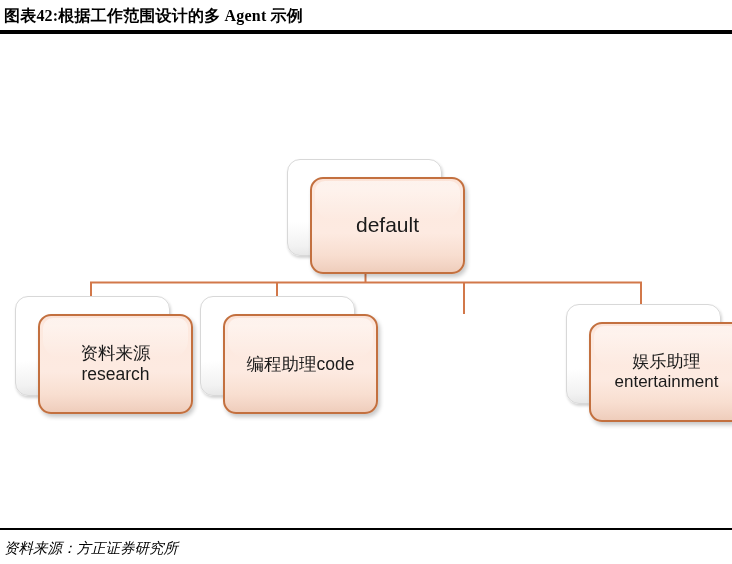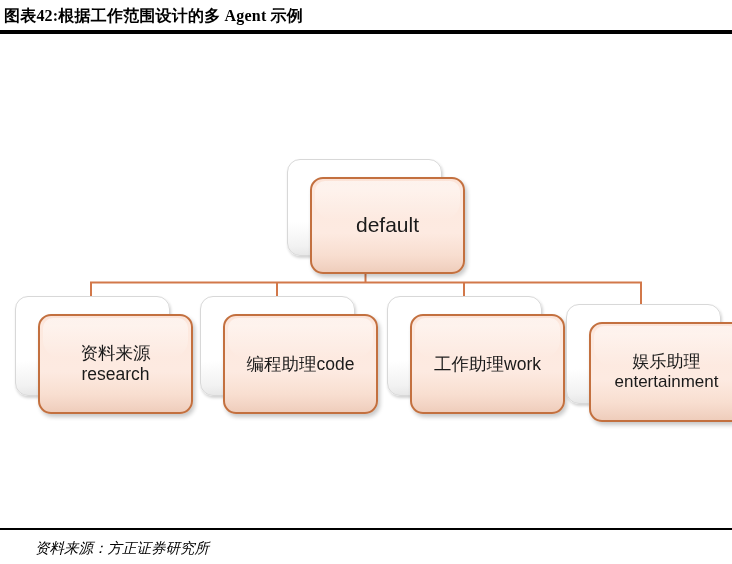--- a/index.html
+++ b/index.html
@@ -49,21 +49,20 @@
   }
   #source-text {
     position: absolute;
     left: 4px;
     top: 538px;
     font-family: "Liberation Serif", "DejaVu Serif", serif;
     font-style: italic;
     font-size: 14.5px;
     white-space: nowrap;
     line-height: 20px;
-    margin-left: 31px;
   }
 
   
   #diagram {
     position: absolute;
     left: 12px;
     top: 34px;
     width: 732px;
     height: 494px;
   }
@@ -186,26 +185,20 @@
     </div>
   </div>
 
   <div class="node child" id="node-code">
     <div class="card-back"></div>
     <div class="card-front">
       <span class="node-label">编程助理code</span>
     </div>
   </div>
 
-  <div class="node child" id="node-work">
-    <div class="card-back"></div>
-    <div class="card-front">
-      <span class="node-label">工作助理work</span>
-    </div>
-  </div>
 
   <div class="node child" id="node-entertainment">
     <div class="card-back"></div>
     <div class="card-front">
       <span class="node-label">娱乐助理
 entertainment</span>
     </div>
   </div>
 
 </div>

